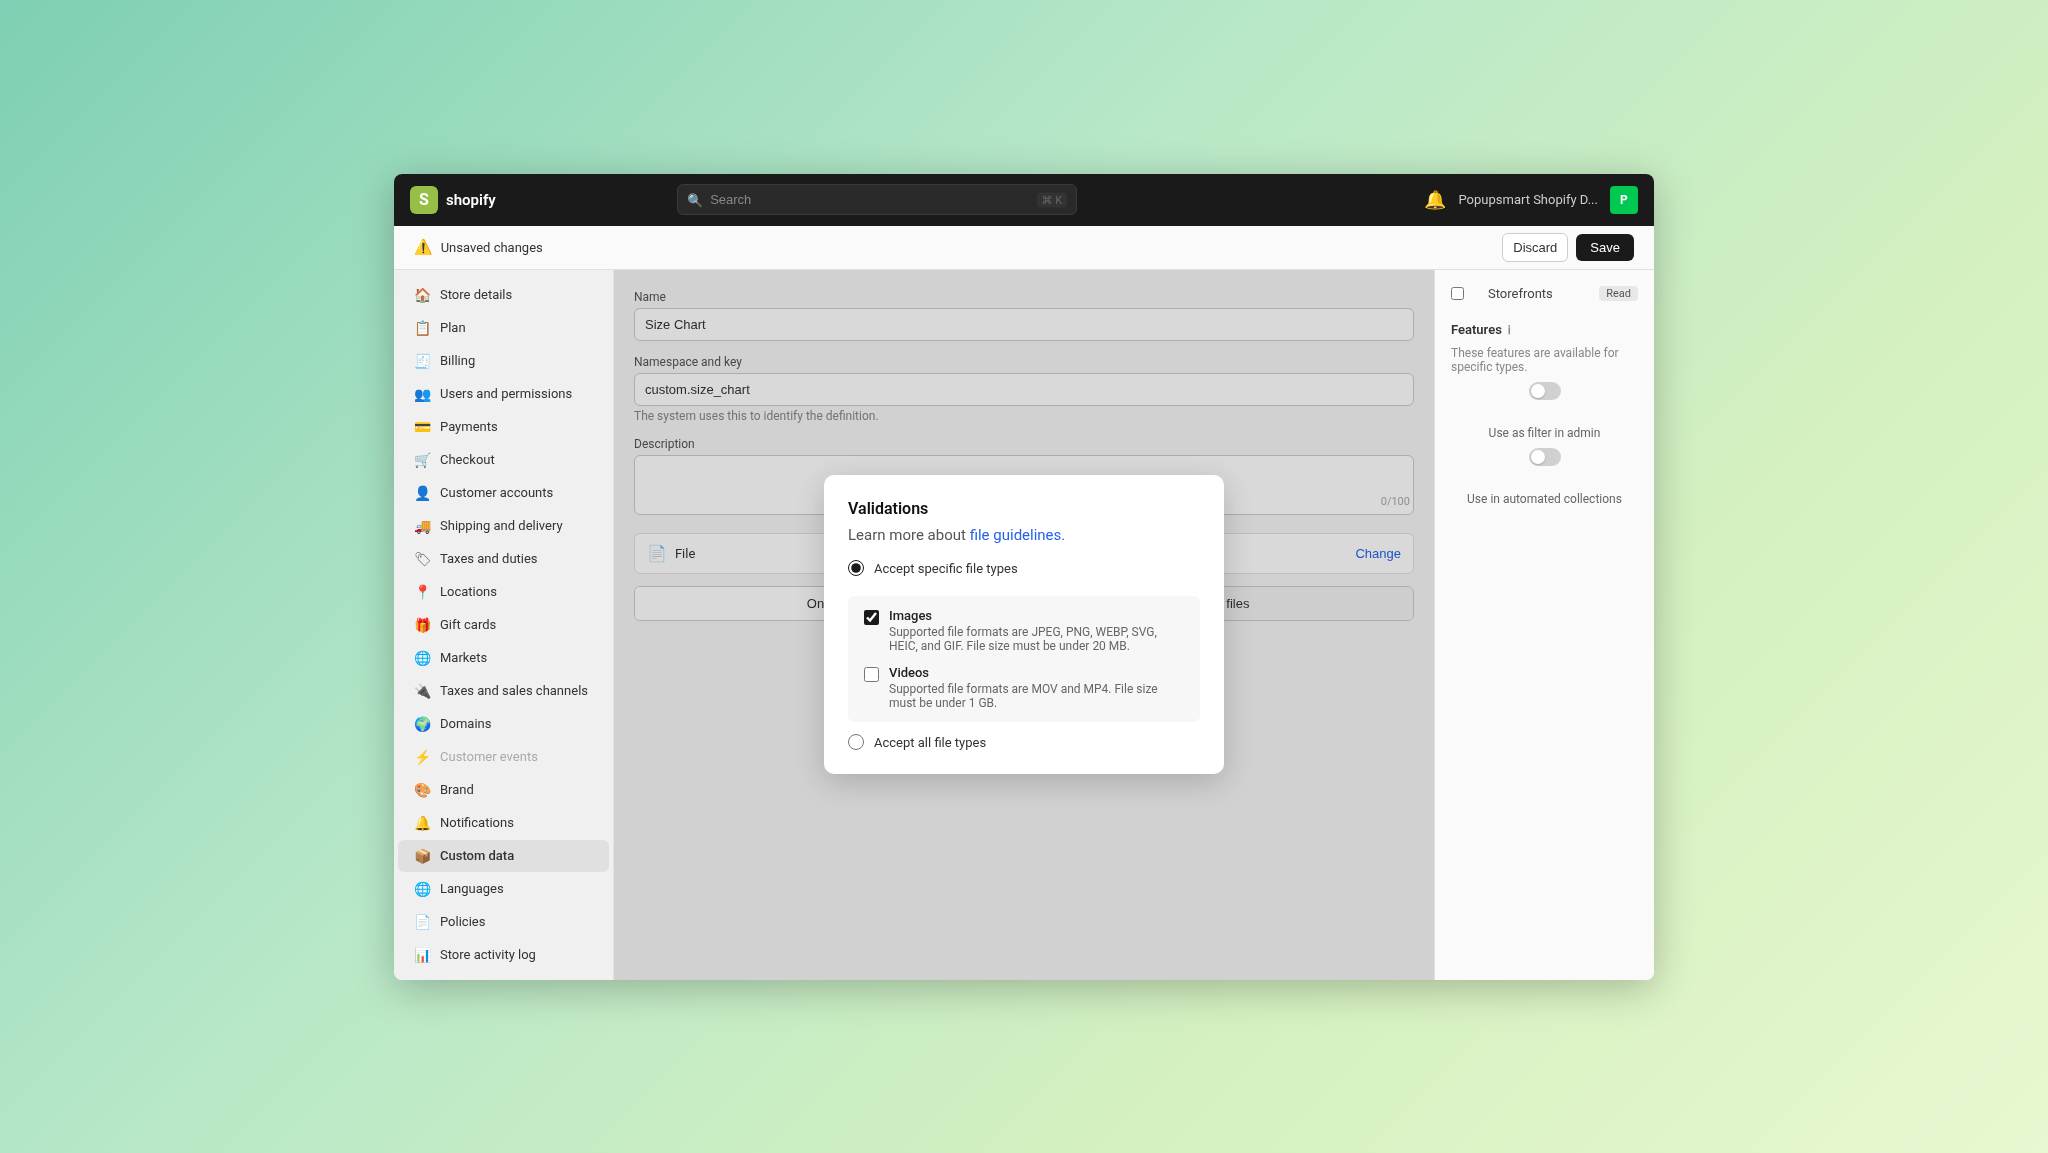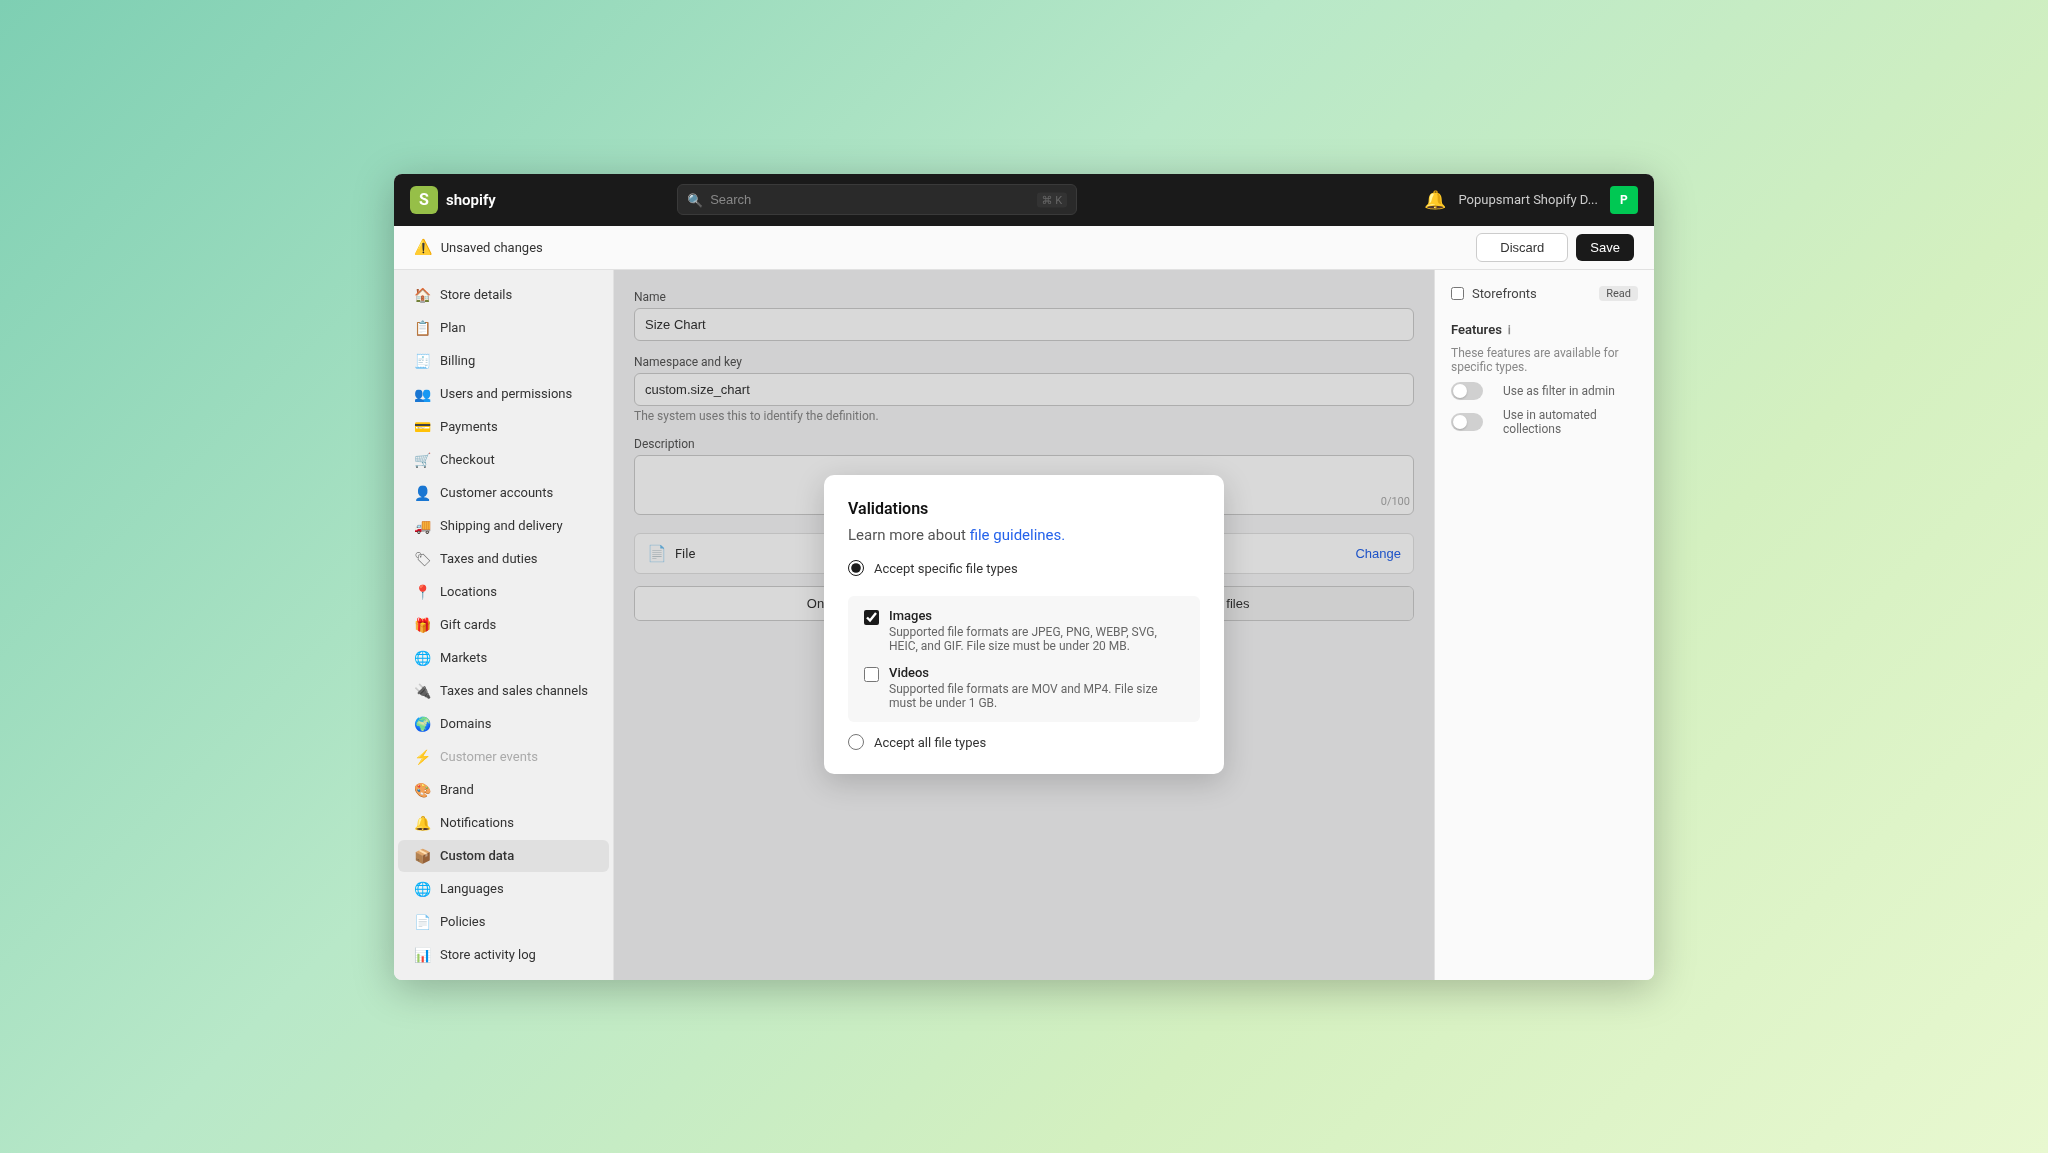--- a/index.html
+++ b/index.html
@@ -131,21 +131,21 @@
     .unsaved-icon { color: #b85c00; font-size: 15px; }
     .unsaved-text {
       font-size: 13px;
       color: #333;
       flex: 1;
     }
     .btn-discard {
       background: #fff;
       border: 1px solid #ccc;
       border-radius: 6px;
-      padding: 6px 23px;
+      padding: 6px 10px;
       font-size: 13px;
       cursor: pointer;
       color: #333;
       text-align: center;
     }
     .btn-save {
       background: #1a1a1a;
       color: white;
       border: none;
       border-radius: 6px;
@@ -312,30 +312,30 @@
     }
     .checkbox-item { display: flex; align-items: flex-start; gap: 10px; }
     .checkbox-item input[type="checkbox"] { accent-color: #1a1a1a; margin-top: 2px; width: 15px; height: 15px; flex-shrink: 0; }
     .checkbox-label { font-size: 13px; font-weight: 500; color: #222; }
     .checkbox-desc { font-size: 12px; color: #666; margin-top: 2px; }
     
     .panel-section { margin-bottom: 20px; }
     .panel-title { font-size: 13px; font-weight: 600; color: #333; margin-bottom: 8px; display: flex; align-items: center; gap: 6px; }
     .panel-desc { font-size: 12px; color: #888; margin-bottom: 8px; }
     .permission-row { display: flex; align-items: center; justify-content: space-between; margin-bottom: 6px; }
-    .permission-name { font-size: 13px; color: #444; display: flex; align-items: center; gap: 8px; }
+    .permission-name { font-size: 13px; color: #444; display: flex; align-items: center; gap: 24px; }
     .permission-badge {
       font-size: 11px;
       background: #e8e8e8;
       color: #555;
       border-radius: 4px;
       padding: 1px 7px;
     }
     .features-section { margin-top: 16px; }
-    .feature-row { display: flex; align-items: center; gap: 20px; margin-bottom: 8px; }
+    .feature-row { display: flex; align-items: center; gap: 26px; margin-bottom: 8px; flex-direction: column; }
     .feature-toggle {
       width: 32px;
       height: 18px;
       background: #d0d0d0;
       border-radius: 9px;
       position: relative;
       flex-shrink: 0;
     }
     .feature-toggle::after {
       content: '';

